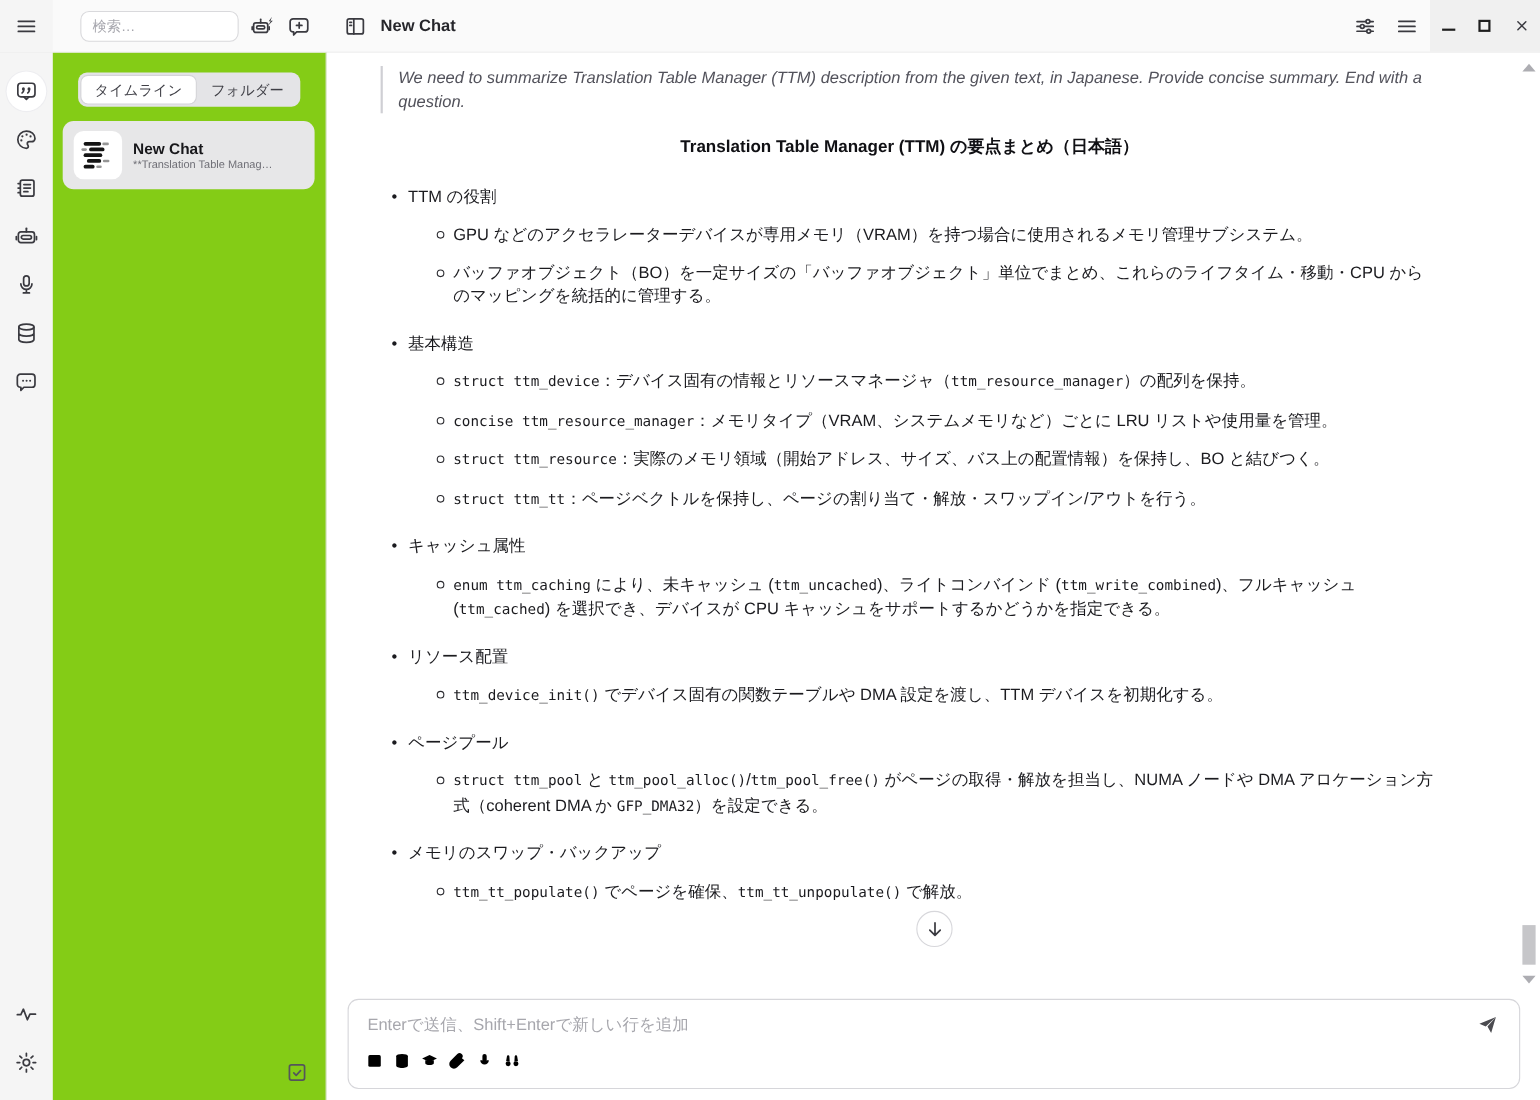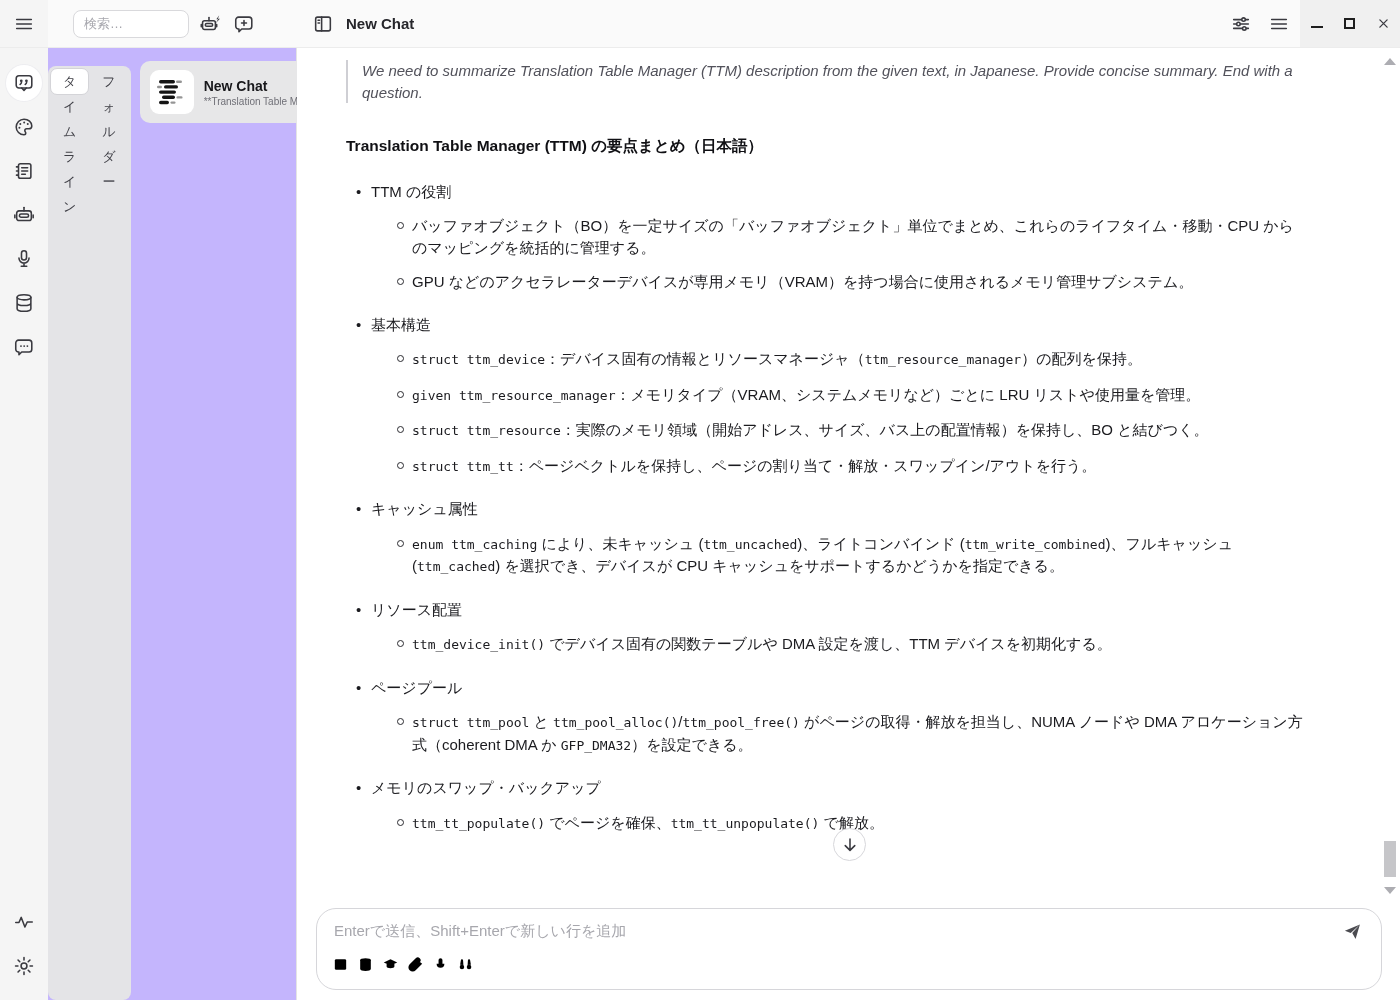--- a/index.html
+++ b/index.html
@@ -3,21 +3,21 @@
 <meta charset="utf-8">
 <style>
   * { margin:0; padding:0; box-sizing:border-box; }
   html,body { width:1400px; height:1000px; font-family:"Liberation Sans","DejaVu Sans",sans-serif; background:#fff; color:#1b1b1f; overflow:hidden; }
   .app { width:1400px; height:1000px; display:flex; flex-direction:column; }
 
   
   .topbar { height:48px; flex:0 0 48px; display:flex; align-items:stretch; background:#fafafa; border-bottom:1px solid #ececec; }
   .tb-rail { width:48px; display:flex; align-items:center; justify-content:center; background:#f5f5f5; }
   .tb-side { width:249px; display:flex; align-items:center; padding-left:25px; gap:11px; }
-  .search-input { width:116px; height:28px; border:1px solid #d9d9dc; border-radius:8px; background:#fff; font:13px "Liberation Sans",sans-serif; padding:0 10px; color:#333; outline:none; }
+  .search-input { width:144px; height:28px; border:1px solid #d9d9dc; border-radius:8px; background:#fff; font:13px "Liberation Sans",sans-serif; padding:0 10px; color:#333; outline:none; }
   .search-input::placeholder { color:#a6a6ad; }
   .tb-main { flex:1; display:flex; align-items:center; padding-left:15px; gap:12px; min-width:0; }
   .tb-title { font-size:15px; font-weight:bold; color:#26262b; }
   .tb-right { display:flex; align-items:center; gap:16px; margin-left:auto; padding-right:10px; }
   .win-strip { width:100px; align-self:stretch; background:#f0f0f0; display:flex; align-items:center; justify-content:space-around; }
   .win-btn { width:26px; height:26px; display:flex; align-items:center; justify-content:center; color:#1e1e1e; cursor:default; }
   .glyph-min { width:12px; height:0; border-top:2px solid #1e1e1e; margin-top:6px; }
   .glyph-max { width:11px; height:11px; border:2px solid #1e1e1e; }
 
   .ic { display:inline-flex; align-items:center; justify-content:center; color:#3a3a40; }
@@ -26,58 +26,58 @@
   .ic svg .knob { fill:#fafafa; }
 
   
   .body-row { flex:1; display:flex; min-height:0; }
 
   .rail { width:48px; background:#f5f5f5; display:flex; flex-direction:column; align-items:center; padding:17px 0 8px; }
   .rail-btn { width:36px; height:36px; margin-bottom:8px; border:none; background:transparent; border-radius:50%; display:flex; align-items:center; justify-content:center; color:#3a3a40; cursor:pointer; }
   .rail-btn.active { background:#fff; color:#2563eb; box-shadow:0 0 0 1px #ededf0; }
   .rail-spacer { flex:1; }
 
-  .sidebar { width:249px; background:#c4b5fd; border-right:1px solid #e4e4e4; display:flex; flex-direction:row; }
+  .sidebar { width:249px; background:#84cc16; border-right:1px solid #e4e4e4; display:flex; flex-direction:column; }
   .tabs { margin:18px auto 0; background:#e4e4e7; border-radius:8px; padding:2px; display:flex; }
   .tab { height:27px; line-height:25px; padding:0 12px; font-size:13px; color:#3f3f46; border-radius:7px; border:1px solid transparent; background:transparent; cursor:pointer; font-family:inherit; }
   .tab.sel { background:#fff; border-color:#d4d4d8; }
   .chat-card { margin:13px 10px 0 9px; height:62px; background:#e7e7e8; border-radius:10px; display:flex; align-items:center; padding:0 10px; gap:10px; cursor:pointer; }
   .thumb { width:44px; height:44px; background:#fff; border-radius:9px; flex:0 0 44px; display:flex; align-items:center; justify-content:center; }
   .cc-text { min-width:0; }
   .cc-title { font-size:14px; font-weight:bold; color:#18181b; }
   .cc-preview { font-size:10px; color:#6f6f76; margin-top:2px; white-space:nowrap; overflow:hidden; text-overflow:ellipsis; max-width:158px; }
   .sidebar-foot { margin-top:auto; display:flex; justify-content:flex-end; padding:0 15px 14px; }
   .foot-btn { border:none; background:none; color:#55555b; cursor:pointer; }
 
   
   .main { flex:1; background:#fff; display:flex; flex-direction:column; position:relative; min-width:0;gap:41px; }
   .content { flex:1; position:relative; padding:12px 92px 0 49px; font-size:15px; line-height:21.5px; overflow:hidden; }
   blockquote.prompt { border-left:2px solid #cfcfd4; padding-left:14px; font-style:italic; color:#52525b; max-width:980px; }
-  .doc-heading { font-size:15.5px; font-weight:bold; margin-top:32px; color:#101014; }
+  .doc-heading { font-size:15.5px; font-weight:bold; margin-top:20px; color:#101014;text-align:center; }
   ul.l1 { list-style:none; padding-left:25px; }
   .sec { margin-top:21px; }
   .sec:first-child { margin-top:24px; }
   .sec-title { font-weight:normal; position:relative; }
   .sec-title::before { content:"•"; position:absolute; left:-15px; top:0; }
   ul.l2 { list-style:none; padding-left:41px; margin-top:1px; }
   ul.l2 li { margin-top:13px; position:relative; max-width:930px; }
   ul.l2 li::before { content:""; position:absolute; left:-15px; top:7px; width:5px; height:5px; border:1.2px solid #2b2b30; border-radius:50%; }
   code { font-family:"DejaVu Sans Mono","Liberation Mono",monospace; font-size:13px; }
 
   .scroll-btn { position:absolute; left:536px; top:780px; width:33px; height:33px; border-radius:50%; border:1px solid #d7d7db; background:#fff; display:flex; align-items:center; justify-content:center; color:#2b2b30; cursor:pointer; }
 
   
   .sbar { position:absolute; right:3px; top:2px; width:14px; height:852px; }
   .sb-arrow { position:absolute; left:1px; width:0; height:0; border-left:6px solid transparent; border-right:6px solid transparent; }
   .sb-up { top:8px; border-bottom:7px solid #adadb2; }
   .sb-down { bottom:8px; border-top:7px solid #adadb2; }
   .sb-thumb { position:absolute; right:1px; top:791px; width:12px; height:36px; background:#c6c6c9; }
 
   
-  .composer { margin:0 18px 10px 19px; height:82px; flex:0 0 82px; border:1px solid #d6d6da; border-radius:20px; background:#fff; position:relative; }
+  .composer { margin:0 18px 10px 19px; height:82px; flex:0 0 82px; border:1px solid #d6d6da; border-radius:10px; background:#fff; position:relative; }
   .composer textarea { position:absolute; left:17px; top:13px; width:1000px; height:28px; border:none; resize:none; outline:none; font:15px "Liberation Sans",sans-serif; color:#1b1b1f; background:transparent; }
   .composer textarea::placeholder { color:#a7a7ad; }
   .send-btn { position:absolute; right:19px; top:13px; border:none; background:none; color:#4b4b50; cursor:pointer; }
   .tools { position:absolute; left:15px; top:47px; display:flex; gap:8px; color:#58585e; }
   .tool-btn { border:none; background:none; color:inherit; cursor:pointer; padding:0; display:flex; }
 </style>
 </head>
 <body>
 
 <div class="app">
@@ -275,29 +275,29 @@
     </div>
 
     <div class="main">
       <div class="content">
         <blockquote class="prompt">We need to summarize Translation Table Manager (TTM) description from the given text, in Japanese. Provide concise summary. End with a question.</blockquote>
         <div class="doc-heading">Translation Table Manager (TTM) の要点まとめ（日本語）</div>
         <ul class="l1" id="sections">
             <li class="sec">
               <div class="sec-title">TTM の役割</div>
               <ul class="l2">
+                <li><span>GPU などのアクセラレーターデバイスが専用メモリ（VRAM）を持つ場合に使用されるメモリ管理サブシステム。</span></li>
                 <li><span>バッファオブジェクト（BO）を一定サイズの「バッファオブジェクト」単位でまとめ、これらのライフタイム・移動・CPU からのマッピングを統括的に管理する。</span></li>
-                <li><span>GPU などのアクセラレーターデバイスが専用メモリ（VRAM）を持つ場合に使用されるメモリ管理サブシステム。</span></li>
               </ul>
             </li>
             <li class="sec">
               <div class="sec-title">基本構造</div>
               <ul class="l2">
                 <li><code>struct ttm_device</code><span>：デバイス固有の情報とリソースマネージャ（</span><code>ttm_resource_manager</code><span>）の配列を保持。</span></li>
-                <li><code>given ttm_resource_manager</code><span>：メモリタイプ（VRAM、システムメモリなど）ごとに LRU リストや使用量を管理。</span></li>
+                <li><code>concise ttm_resource_manager</code><span>：メモリタイプ（VRAM、システムメモリなど）ごとに LRU リストや使用量を管理。</span></li>
                 <li><code>struct ttm_resource</code><span>：実際のメモリ領域（開始アドレス、サイズ、バス上の配置情報）を保持し、BO と結びつく。</span></li>
                 <li><code>struct ttm_tt</code><span>：ページベクトルを保持し、ページの割り当て・解放・スワップイン/アウトを行う。</span></li>
               </ul>
             </li>
             <li class="sec">
               <div class="sec-title">キャッシュ属性</div>
               <ul class="l2">
                 <li><code>enum ttm_caching</code><span> により、未キャッシュ (</span><code>ttm_uncached</code><span>)、ライトコンバインド (</span><code>ttm_write_combined</code><span>)、フルキャッシュ (</span><code>ttm_cached</code><span>) を選択でき、デバイスが CPU キャッシュをサポートするかどうかを指定できる。</span></li>
               </ul>
             </li>

